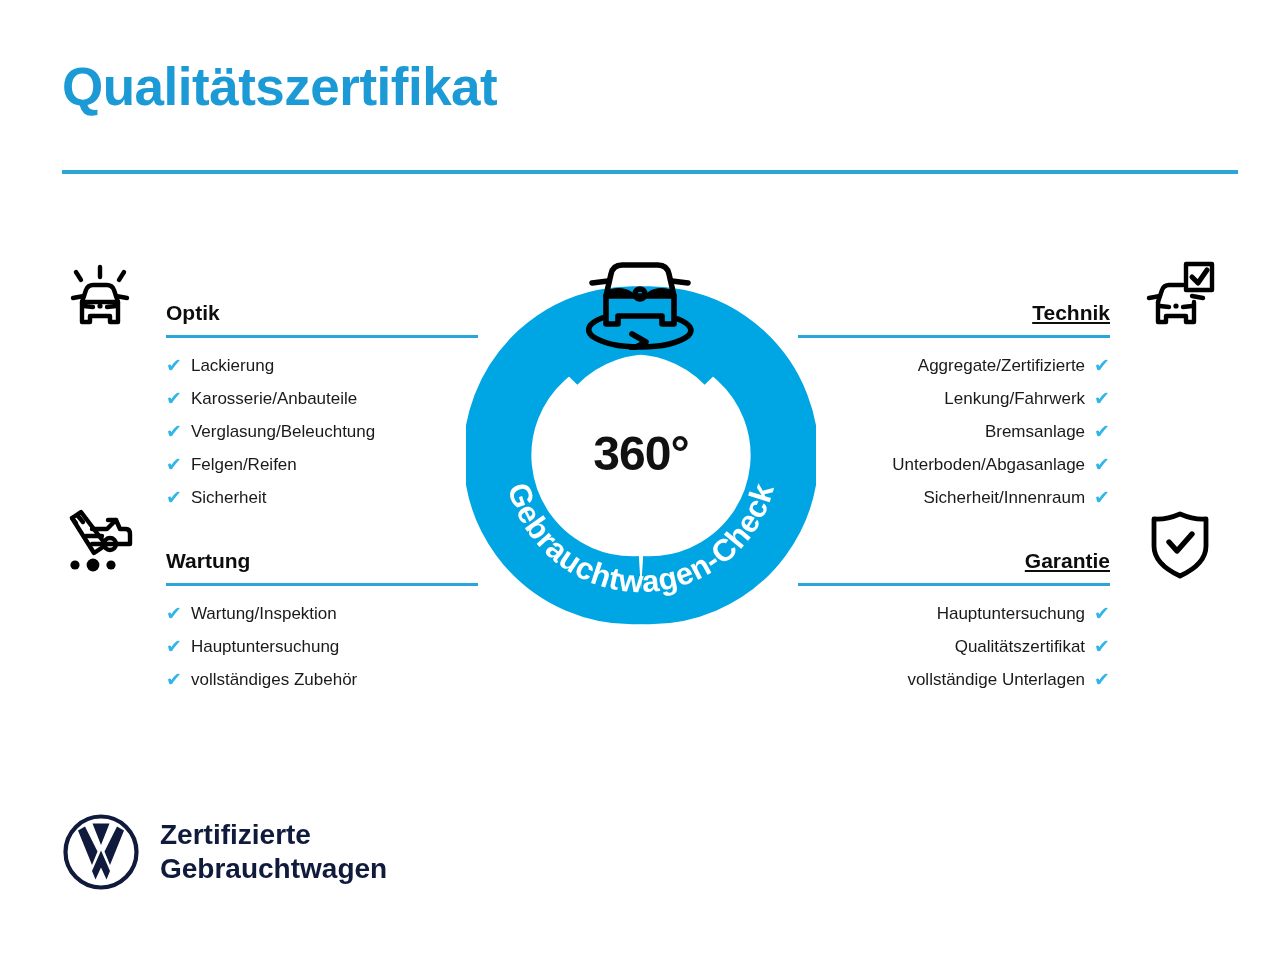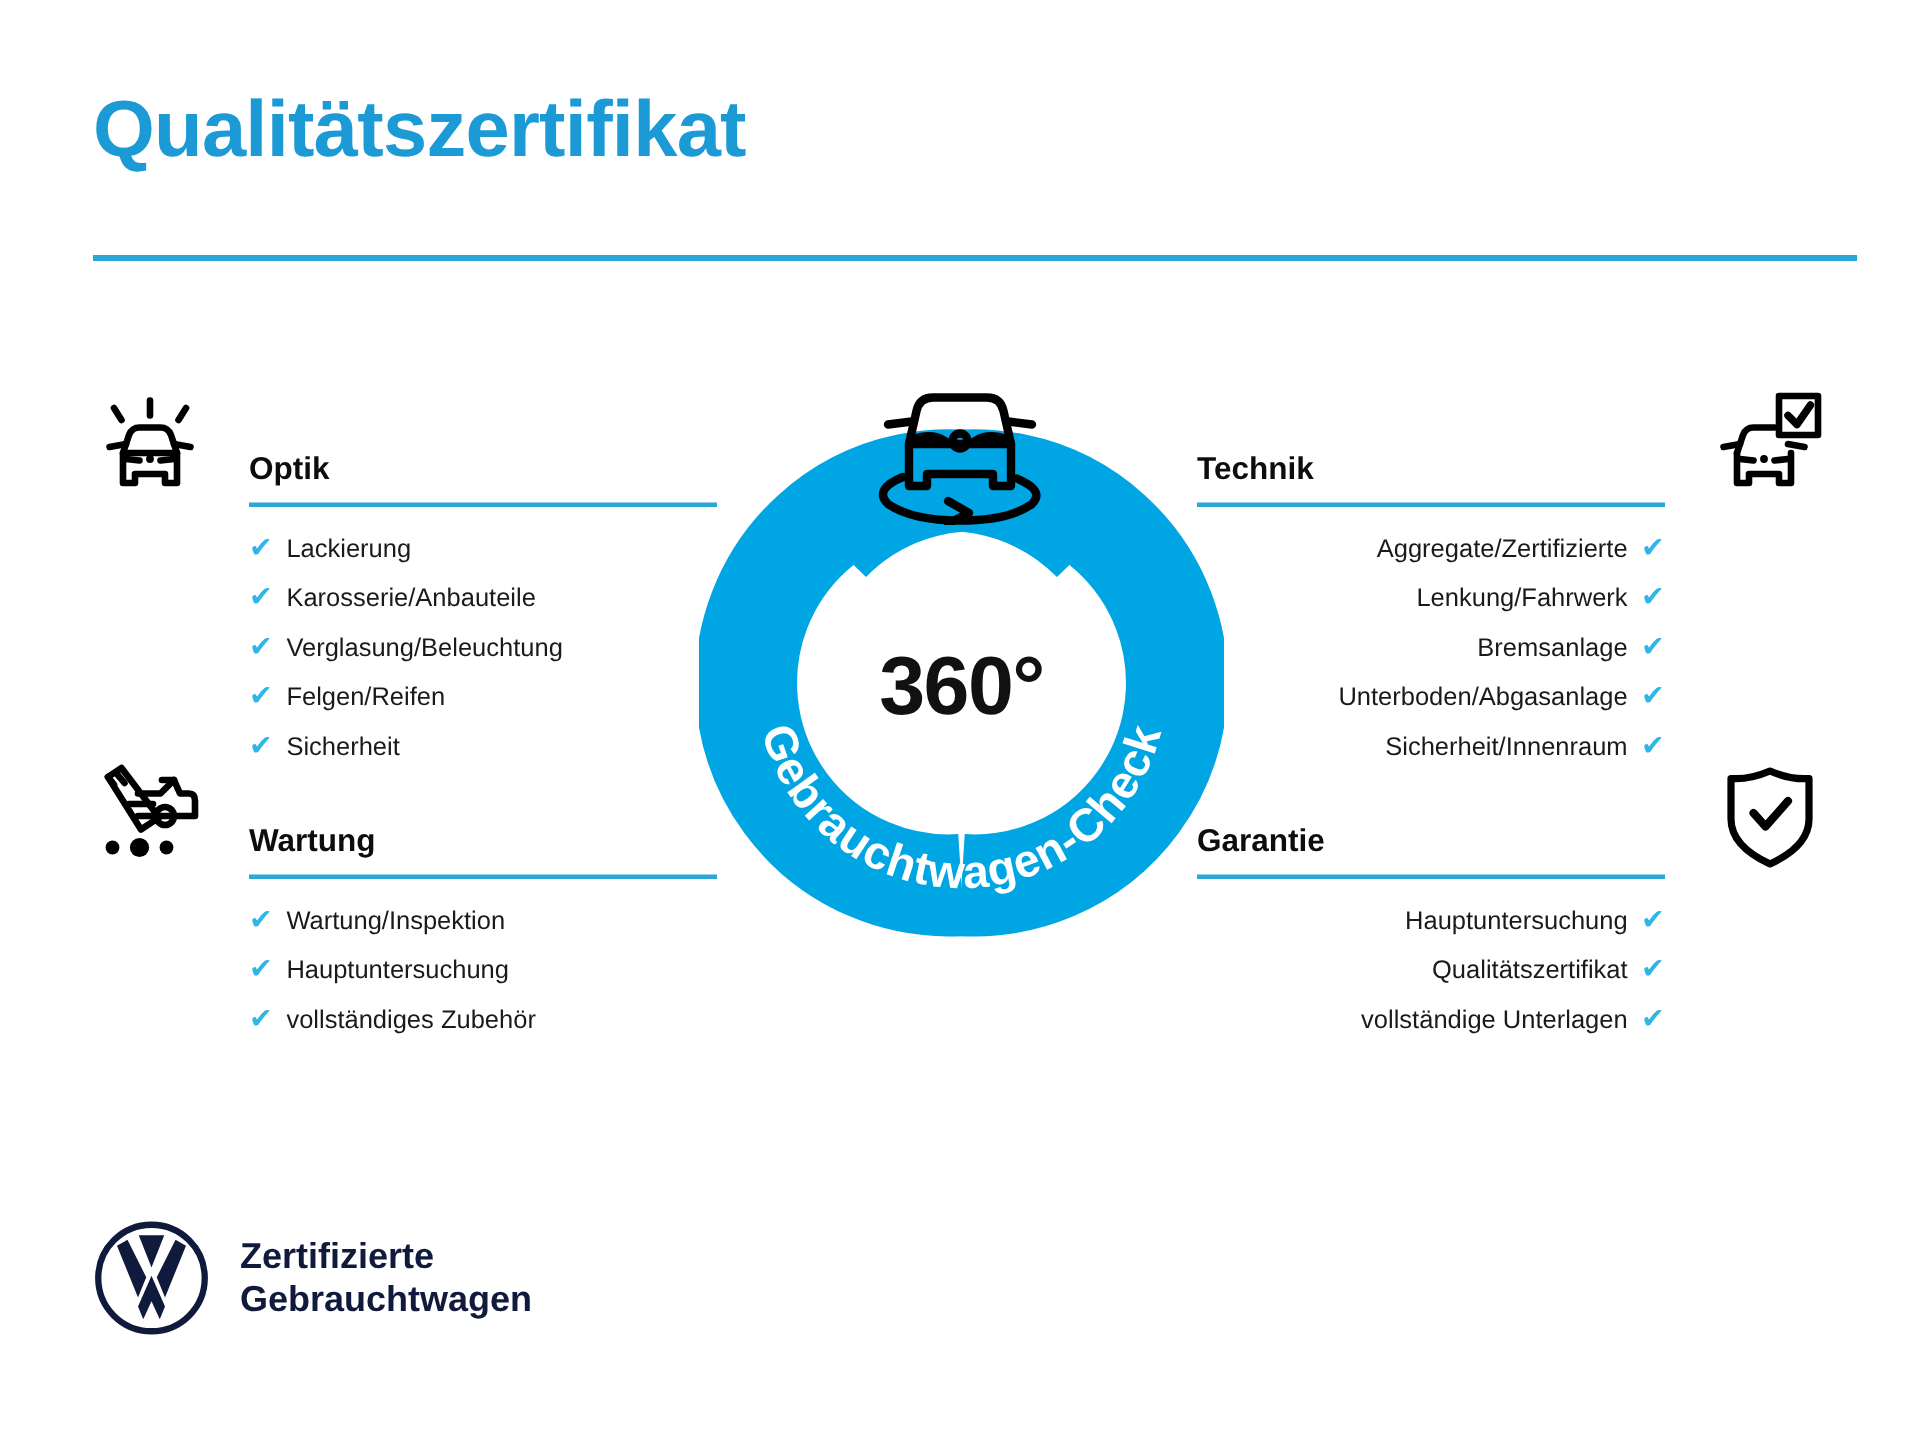--- a/index.html
+++ b/index.html
@@ -76,21 +76,21 @@
 
   .sec-title {
     font-size: 21px;
     font-weight: 700;
     color: #0d0d0d;
     line-height: 1;
     padding-top: 44px;
     white-space: nowrap;
   }
   .col-left  .sec-title { text-align: left; }
-  .col-right .sec-title { text-align: left; }
+  .col-right .sec-title { text-align: right; text-decoration: underline; }
 
   .sec-rule {
     margin-top: 12px;
     height: 3px;
     background: #2ba6d9;
     width: 100%;
   }
 
   .sec-list {
     list-style: none;
@@ -136,39 +136,39 @@
     top: 2px;
     width: 140px;
     height: 98px;
   }
   .badge-360 {
     position: absolute;
     left: 0;
     top: 180px;
     width: 350px;
     text-align: center;
-    font-size: 55px;
+    font-size: 48px;
     font-weight: 700;
     color: #111111;
     letter-spacing: -1px;
     line-height: 1;
   }
 
   
   .footer-logo {
     position: absolute;
     left: 62px;
     top: 813px;
     display: flex;
     align-items: center;
   }
   .vw-mark { width: 78px; height: 78px; }
   .vw-text {
     margin-left: 20px;
-    font-size: 24px;
+    font-size: 28px;
     font-weight: 700;
     color: #101a3c;
     line-height: 1.22;
     white-space: nowrap;
   }
   .vw-text .l2 { display: block; }
 </style>
 </head>
 <body>
 

